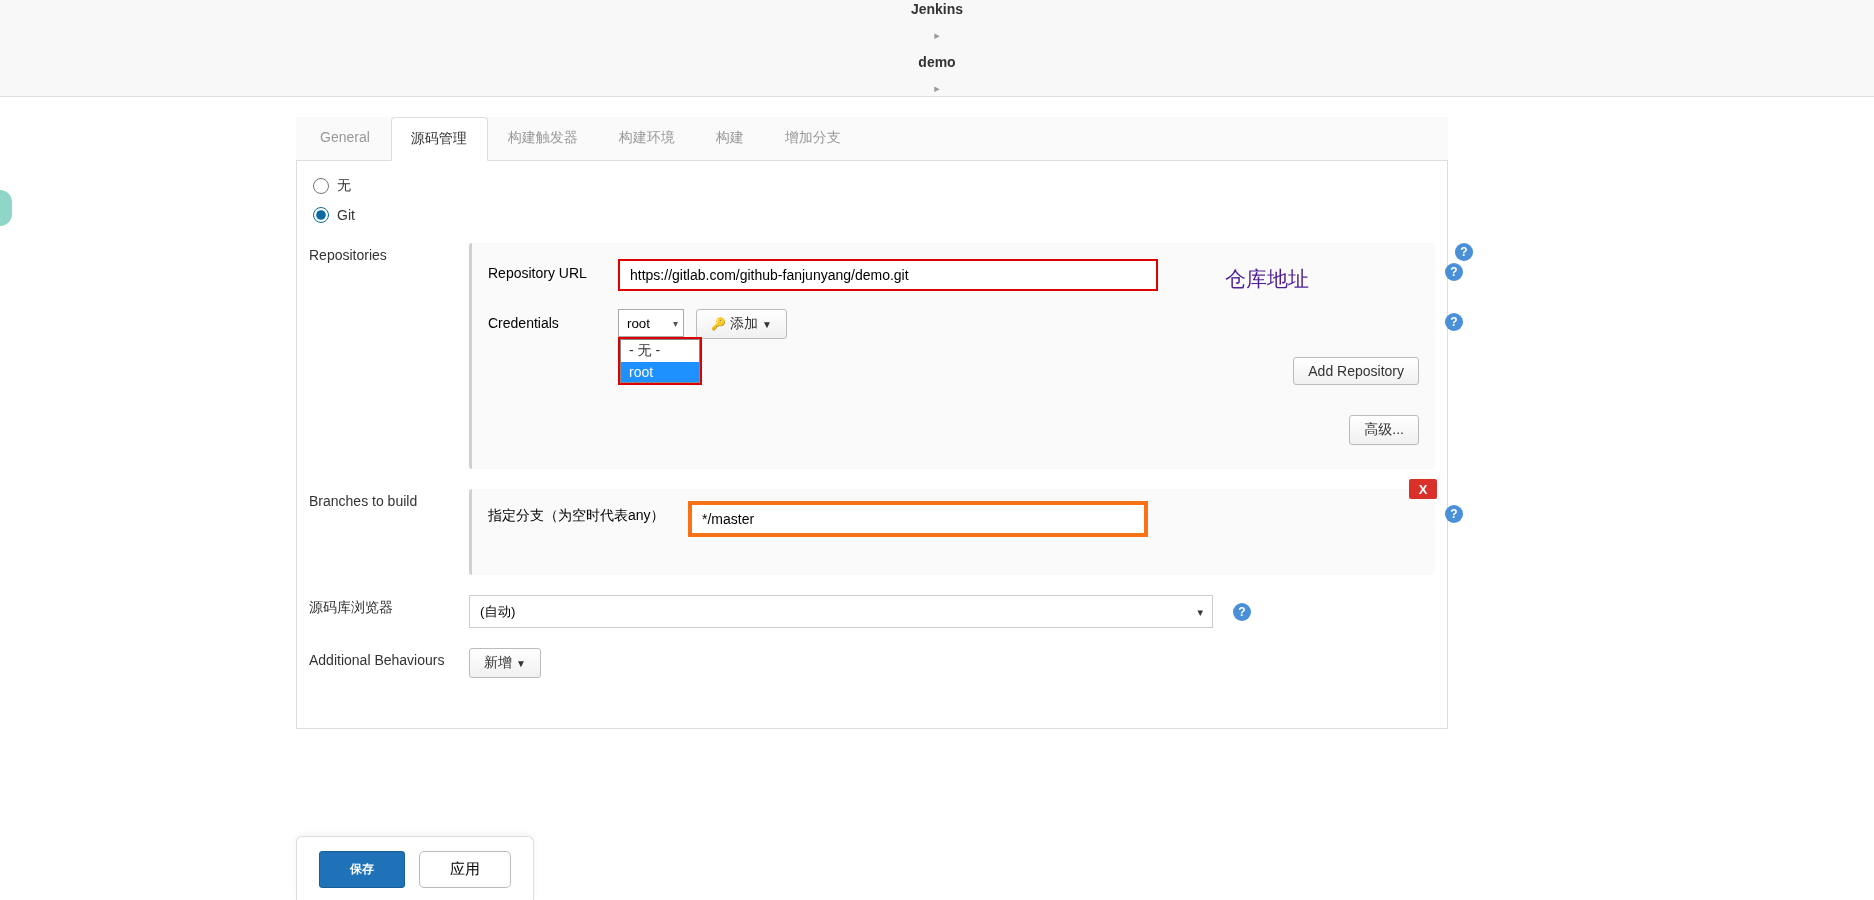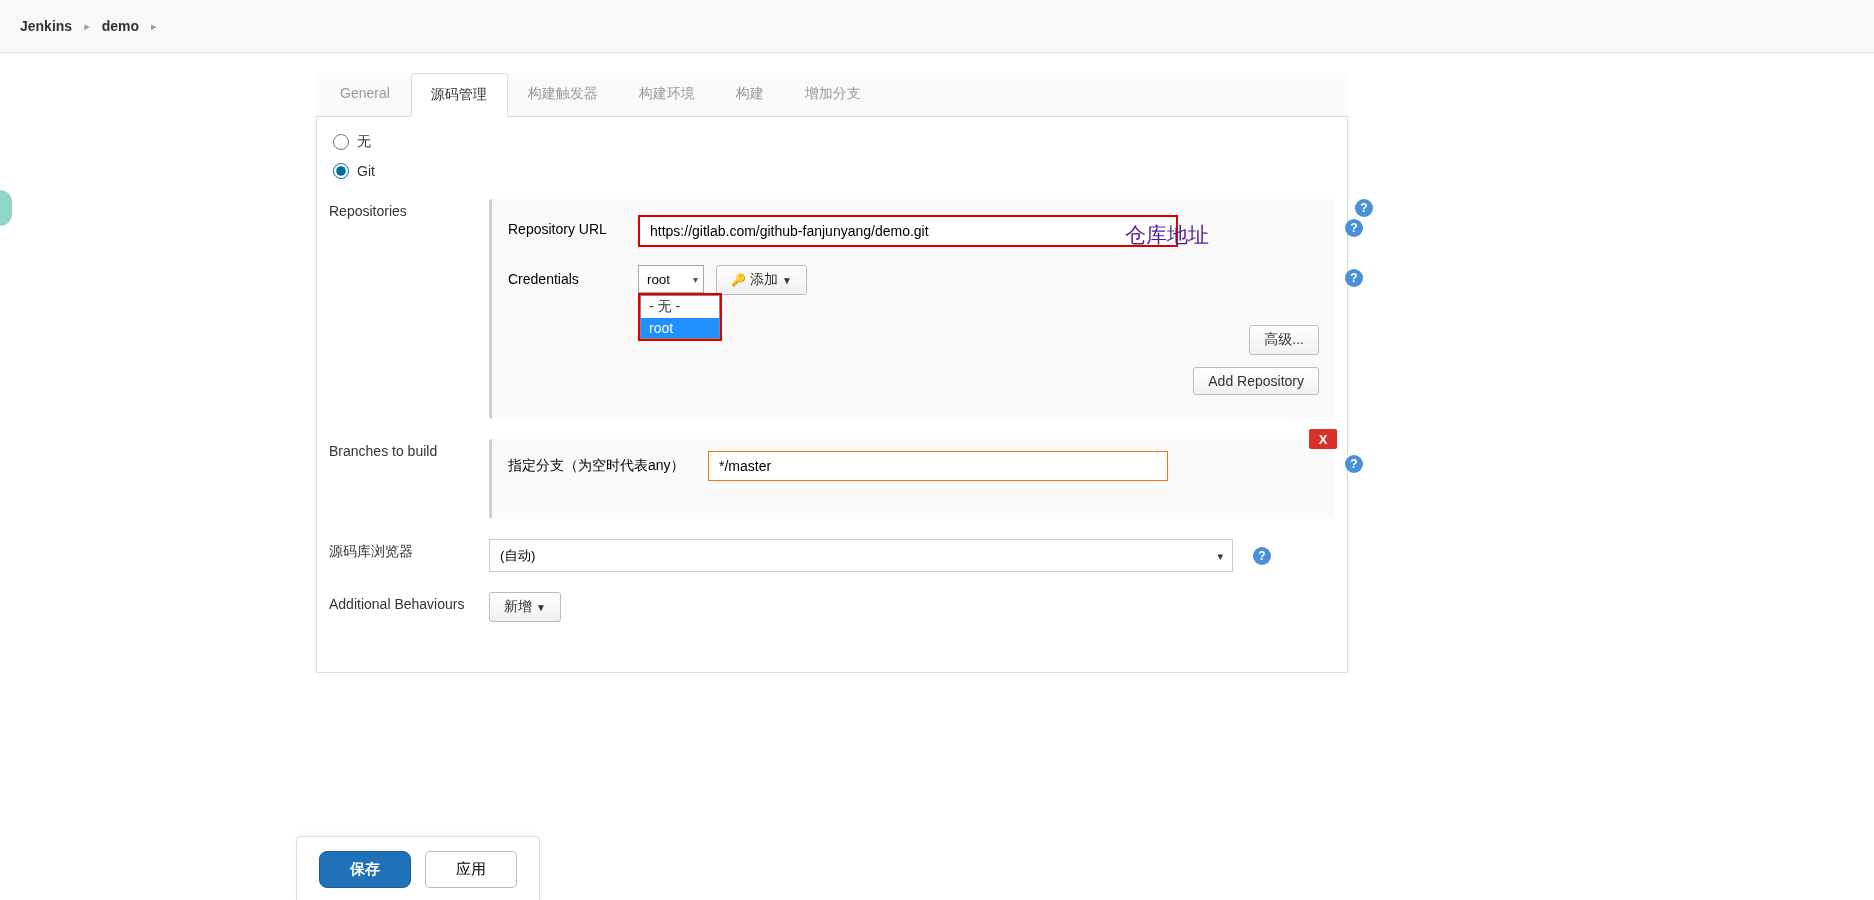--- a/index.html
+++ b/index.html
@@ -1,25 +1,25 @@
 <!DOCTYPE html>
 <html><head>
   <meta charset="utf-8">
   <style>
     * { box-sizing: border-box; margin: 0; padding: 0; }
     body { font-family: "Microsoft YaHei", Arial, sans-serif; font-size: 14px; background: #fff; color: #333; }
     
-    .breadcrumb { background: #f8f8f8; border-bottom: 1px solid #e0e0e0; padding: 18px 20px; display: flex; align-items: center; gap: 12px; }
+    .breadcrumb { background: #f8f8f8; border-bottom: 1px solid #e0e0e0; padding: 1px 20px; display: flex; align-items: center; gap: 12px; flex-direction: column; }
     .breadcrumb-link { color: #333; font-weight: bold; text-decoration: none; cursor: pointer; }
     .breadcrumb-sep { color: #999; font-size: 11px; }
     
     .content { display: flex; margin-top: 20px; }
     .left-pad { width: 296px; }
     
-    .main { width: 1032px; margin-left: 20px; }
+    .main { width: 1152px; }
     
     .tabs { display: flex; border-bottom: 1px solid #ddd; background: #fafafa; }
     .tab { padding: 12px 20px; color: #999; cursor: pointer; border-right: 1px solid transparent; }
     .tab.active { background: #fff; color: #333; border: 1px solid #ddd; border-bottom: 1px solid #fff; margin-bottom: -1px; border-top-left-radius: 4px; border-top-right-radius: 4px; padding-left: 19px; }
     .tab.gen { padding-left: 24px; }
     
     .config { border: 1px solid #ddd; border-top: none; padding: 16px 12px 30px 12px; }
     
     .scm-options { margin-bottom: 20px; }
     .radio-row { display: flex; align-items: center; gap: 8px; margin-bottom: 12px; margin-left: 4px; }
@@ -29,21 +29,21 @@
     
     .section { display: flex; margin-bottom: 20px; position: relative; }
     .section-label { width: 160px; padding-top: 4px; color: #333; }
     .section-body { flex: 1; background: #fafafa; border-left: 3px solid #d0d0d0; padding: 16px 16px 24px 16px; border-radius: 3px; position: relative; }
     .section-body.plain { background: transparent; border: none; padding: 0; }
     
     .field-row { display: flex; align-items: flex-start; margin-bottom: 18px; position: relative; }
     .field-label { width: 130px; color: #000000; padding-top: 6px; }
     .field-control { flex: 1; position: relative; }
     
-    .text-input { width: 100%; max-width: 540px; padding: 6px 10px; border: 1px solid #f97316; font-size: 14px; }
+    .text-input { width: 100%; max-width: 540px; padding: 6px 10px; border: 4px solid #f97316; font-size: 14px; }
     .red-box { border: 2px solid #d00; padding-right: 230px; position: relative; }
     .red-annot { position: absolute; right: 110px; top: 6px; color: #4c1d95; font-size: 21px; }
     
     .cred-row { display: flex; gap: 12px; align-items: flex-start; }
     .select-wrap { position: relative; }
     .select { padding: 4px 24px 4px 8px; border: 1px solid #aaa; background: #fff; min-width: 66px; height: 28px; appearance: none; -webkit-appearance: none; cursor: pointer; }
     .select-arrow { position: absolute; right: 6px; top: 50%; transform: translateY(-50%); font-size: 10px; color: #555; pointer-events: none; }
     
     .dropdown { position: absolute; top: 28px; left: 0; border: 2px solid #d00; background: #fff; width: 84px; z-index: 5; }
     .dropdown-inner { border: 1px solid #888; }
@@ -58,21 +58,21 @@
     .help-icon.sec { right: -38px; top: 0; }
     
     .branch-section .section-body { padding-top: 12px; padding-bottom: 20px; }
     .delete-x { position: absolute; right: -2px; top: -10px; background: #d9302a; color: #fff; width: 28px; height: 20px; display: flex; align-items: center; justify-content: center; font-weight: bold; border-radius: 2px; cursor: pointer; font-size: 13px; }
     
     .browser-select { width: 100%; padding: 8px 10px; border: 1px solid #ccc; background: #fff; appearance: none; cursor: pointer; }
     .browser-wrap { position: relative; width: 744px; }
     .browser-arrow { position: absolute; right: 10px; top: 50%; transform: translateY(-50%); font-size: 11px; pointer-events: none; }
     
     .footer { position: fixed; bottom: 0; left: 296px; background: #fff; border: 1px solid #ddd; border-bottom: none; border-top-left-radius: 6px; border-top-right-radius: 6px; padding: 14px 22px 12px; display: flex; gap: 14px; box-shadow: 0 -2px 6px rgba(0,0,0,0.05); }
-    .btn-primary { background: #1f72b8; color: #fff; border: 1px solid #1a5e99; padding: 8px 30px; border-radius: 8px; cursor: pointer; font-size: 15px; font-weight: bold; }
+    .btn-primary { background: #1f72b8; color: #fff; border: 1px solid #1a5e99; padding: 8px 30px; border-radius: 3px; cursor: pointer; font-size: 12px; font-weight: bold; }
     .btn-default { background: #fff; border: 1px solid #bbb; padding: 8px 30px; border-radius: 5px; cursor: pointer; font-size: 15px; }
     
     .edge-blob { position: fixed; left: -12px; top: 190px; width: 24px; height: 36px; background: #8fd6c8; border-radius: 12px; }
     
     .caret-down { font-size: 10px; }
   </style>
 </head>
 <body>
 
 <div class="edge-blob"></div>
@@ -142,25 +142,25 @@
                 <button class="btn add-btn">
                   <span class="key-icon">🔑</span>
                   <span>添加</span>
                   <span class="caret-down">▼</span>
                 </button>
               </div>
               <div class="help-icon">?</div>
             </div>
           </div>
 
+          <div class="btn-row-right" style="margin-top:12px;">
+            <button class="btn">Add Repository</button>
+          </div>
           <div class="btn-row-right">
             <button class="btn">高级...</button>
-          </div>
-          <div class="btn-row-right" style="margin-top:12px;">
-            <button class="btn">Add Repository</button>
           </div>
         </div>
       </div>
 
       <div class="section branch-section">
         <div class="section-label">Branches to build</div>
         <div class="section-body">
           <div class="delete-x">X</div>
           <div class="field-row">
             <div class="field-label" style="width:200px;">指定分支（为空时代表any）</div>

